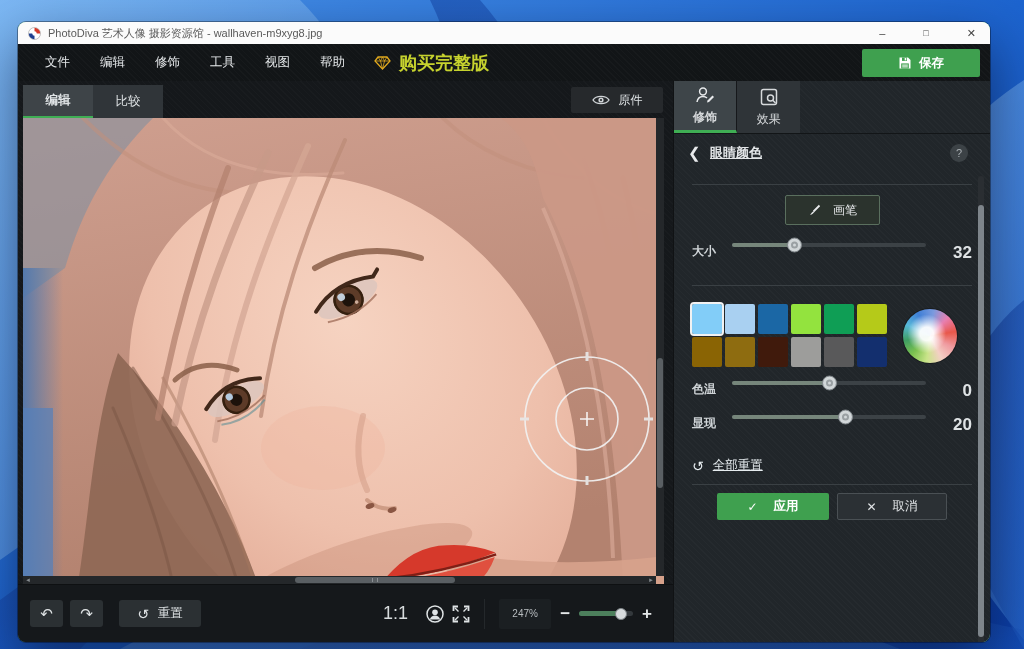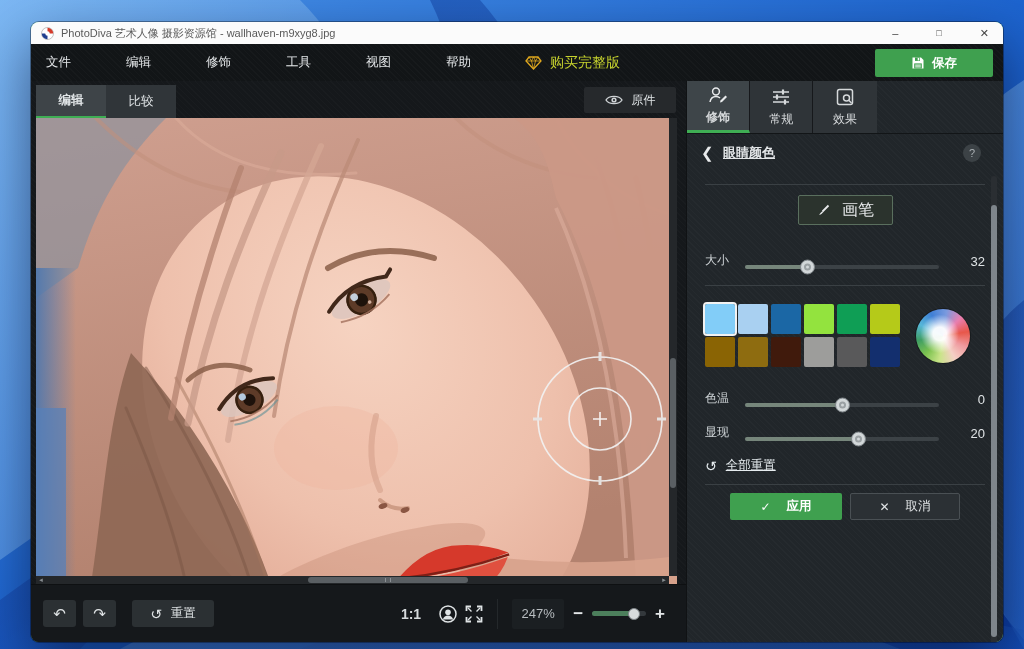--- a/index.html
+++ b/index.html
@@ -1,35 +1,35 @@
 <!DOCTYPE html>
 <html><head>
 <meta charset="utf-8">
 <style>
   * { margin:0; padding:0; box-sizing:border-box; }
   html,body { width:1024px; height:649px; overflow:hidden; font-family:"Liberation Sans","DejaVu Sans",sans-serif; }
   .stage { position:relative; width:1024px; height:649px; background:#1563c8; }
   .wallpaper { position:absolute; inset:0; }
 
   
-  .win { position:absolute; left:31px; top:22px; width:972px; height:620px;
+  .win { position:absolute; left:18px; top:22px; width:972px; height:620px;
          border-radius:8px; overflow:hidden; background:#86efac;
          box-shadow:0 22px 55px rgba(0,0,20,.5), 0 0 0 1px rgba(0,0,0,.35); }
 
   .titlebar { height:22px; background:#fbfbfb; display:flex; align-items:center; padding:0 10px; }
   .titlebar .title { font-size:11px; color:#5a5a5a; margin-left:7px; flex:1; white-space:nowrap; }
   .winctl { display:flex; align-items:center; gap:30px; color:#444; font-size:11px; }
   .winctl span { cursor:default; line-height:22px; padding:0 4px; }
   .winctl .glyph-max { font-size:9px; }
 
-  .menubar { height:37px; background:#121517; display:flex; align-items:center; padding:0 0; position:relative;
-             background-image:repeating-linear-gradient(45deg, rgba(255,255,255,.02) 0 1px, transparent 1px 4px);gap:25px; }
+  .menubar { height:37px; background:#121517; display:flex; align-items:center; padding:0 12px; position:relative;
+             background-image:repeating-linear-gradient(45deg, rgba(255,255,255,.02) 0 1px, transparent 1px 4px); }
   .menubar .mitem { color:#e4e7e9; font-size:12.5px; padding:0 15px; height:37px; line-height:37px; }
   .buy { display:flex; align-items:center; gap:8px; margin-left:14px; }
-  .buy .buytxt { color:#c6d22e; font-size:14px; font-weight:normal; }
+  .buy .buytxt { color:#c6d22e; font-size:18px; font-weight:bold; }
   .savebtn { position:absolute; right:10px; top:5px; width:118px; height:28px; background:#3fa04f; border-radius:2px;
              display:flex; align-items:center; justify-content:center; gap:7px; color:#fff; font-size:12.5px; font-weight:bold; }
 
   .mainrow { display:flex; height:561px; }
 
   
   .editor { width:655px; background:#15181b; position:relative;
             background-image:repeating-linear-gradient(45deg, rgba(255,255,255,.015) 0 1px, transparent 1px 4px); }
   .tabrow { height:37px; position:relative; display:flex; align-items:flex-end; padding-left:5px; }
   .etab { width:70px; height:33px; display:flex; align-items:center; justify-content:center;
@@ -51,24 +51,24 @@
 
   .btoolbar { position:absolute; left:0; right:0; bottom:0; height:58px; background:#15181b; border-top:1px solid #0e1012;
               display:flex; align-items:center; padding:0 12px; }
   .tbtn { height:27px; background:#2b3033; border-radius:3px; display:flex; align-items:center; justify-content:center;
           color:#dfe3e5; }
   .tbtn.sq { width:33px; font-size:15px; }
   .tbtn.sq + .tbtn.sq { margin-left:7px; }
   .resetbtn { margin-left:16px; width:82px; gap:9px; font-size:12.5px; }
   .resetbtn .ricon { font-size:14px; }
   .bspacer { flex:1; }
-  .ratio { color:#d7dbdd; font-size:14px; font-weight:bold; margin-right:14px; }
+  .ratio { color:#d7dbdd; font-size:18px; font-weight:normal; margin-right:14px; }
   .ibtn { display:flex; align-items:center; justify-content:center; width:26px; height:26px; }
   .zoomgroup { display:flex; align-items:center; margin-left:10px; padding-left:14px; border-left:1px solid #24282b; }
-  .zoombox { width:52px; height:30px; background:#1b1f22; border-radius:2px; color:#b8bdc0; font-size:13px;
+  .zoombox { width:52px; height:30px; background:#1b1f22; border-radius:2px; color:#b8bdc0; font-size:10px;
              display:flex; align-items:center; justify-content:center; }
   .zminus,.zplus { color:#e3e6e8; font-size:17px; font-weight:bold; padding:0 9px; }
   .zslider { position:relative; width:54px; height:5px; background:#33383c; border-radius:3px; }
   .zslider .zfill { position:relative; height:5px; background:#4c7f5c; border-radius:3px; }
   .zslider .zthumb { position:absolute; right:-6px; top:50%; transform:translateY(-50%); width:12px; height:12px;
                      border-radius:50%; background:#d7dbdd; border:1px solid #7e8488; }
 
   
   .panel { width:317px; background:#21262a; position:relative; border-left:1px solid #101214;
            background-image:repeating-linear-gradient(45deg, rgba(255,255,255,.018) 0 1px, transparent 1px 4px); }
@@ -82,31 +82,31 @@
   .backchev { color:#e8eaec; font-size:15px; font-weight:bold; width:22px; }
   .ptitle { color:#e3e6e8; font-size:13px; font-weight:bold;text-decoration:underline; }
   .helpbtn { position:absolute; right:22px; top:10px; width:18px; height:18px; border-radius:50%; background:#3c4246;
              color:#a9afb3; font-size:11px; display:flex; align-items:center; justify-content:center; }
 
   .pcontent { padding:0 18px; position:relative; }
   .pdesc { margin-top:14px; color:#c3c9cd; font-size:12px; line-height:19px; }
   .pdivider { height:1px; background:#3a4044; margin-top:12px; }
   .toolsrow { display:flex; justify-content:center; gap:6px; margin-top:10px; }
   .toolbtn { width:95px; height:30px; display:flex; align-items:center; justify-content:center; gap:10px;
-             font-size:16px; color:#e8eaec; background:#3b4145; border:1px solid #3b4145; border-radius:2px; }
+             font-size:12px; color:#e8eaec; background:#3b4145; border:1px solid #3b4145; border-radius:2px; }
   .toolbtn.active { background:#2b332d; border-color:#5a6f5e; }
 
-  .srow { display:flex; align-items:flex-end; height:26px; }
+  .srow { display:flex; align-items:flex-start; height:26px;font-weight:bold; }
   .srow .slabel { width:36px; color:#cfd4d7; font-size:12px; }
   .srow .strack { position:relative; flex:1; height:4px; background:#3c4246; border-radius:2px; margin:0 12px 0 4px; }
   .srow .sfill { position:relative; height:4px; background:#76867b; border-radius:2px; }
   .srow .sthumb { position:absolute; right:-8px; top:50%; transform:translateY(-50%); width:15px; height:15px;
                   border-radius:50%; background:#d2d7d9; border:1px solid #80868a;
                   box-shadow:inset 0 0 0 3px #d2d7d9, inset 0 0 0 5px #9aa0a3; }
-  .srow .sval { width:34px; text-align:right; color:#dfe3e5; font-size:13px; }
+  .srow .sval { width:34px; text-align:right; color:#dfe3e5; font-size:17px; }
 
   .colorarea { display:flex; align-items:center; margin-top:18px; }
   .swatchgrid { display:grid; grid-template-columns:repeat(6,30px); grid-auto-rows:30px; gap:3px; }
   .swatch { border-radius:2px; }
   .swatch.selected { outline:2px solid #f2f2f2; outline-offset:0; }
   .wheel { width:54px; height:54px; border-radius:50%; margin-left:16px;
            background:
              radial-gradient(circle at 44% 46%, rgba(255,255,255,.95) 0 16%, rgba(255,255,255,0) 46%),
              conic-gradient(from 80deg, #e8574a, #ef9a9f, #f4cfc5, #c9e489, #7cc24f, #3f9e63, #57b7d8, #3f7fd6, #7a9ade, #e87fb0, #e8574a);
            box-shadow:0 0 0 1px rgba(0,0,0,.3); }
@@ -377,27 +377,20 @@
           <div class="ptab active">
             <svg width="20" height="20" viewBox="0 0 20 20">
               <circle cx="8" cy="6.5" r="3.4" fill="none" stroke="#e8eaec" stroke-width="1.5"></circle>
               <path d="M2,17 C2.6,13.4 5,11.6 8,11.6 C9.6,11.6 11,12.1 12,13" fill="none" stroke="#e8eaec" stroke-width="1.5"></path>
               <path d="M12.5,15.5 L17.5,10.5 L19,12 L14,17 L12,17.5 Z" fill="#e8eaec"></path>
             </svg>
             <span>修饰</span>
           </div>
           <div class="ptab">
             <svg width="20" height="20" viewBox="0 0 20 20">
-              <path d="M2,5 H18 M2,10 H18 M2,15 H18" stroke="#d6d9db" stroke-width="1.5"></path>
-              <path d="M12,2.5 V7.5 M6,7.5 V12.5 M14,12.5 V17.5" stroke="#d6d9db" stroke-width="2.2"></path>
-            </svg>
-            <span>常规</span>
-          </div>
-          <div class="ptab">
-            <svg width="20" height="20" viewBox="0 0 20 20">
               <rect x="2.5" y="2.5" width="15" height="15" rx="2" fill="none" stroke="#d6d9db" stroke-width="1.5"></rect>
               <circle cx="11.5" cy="11" r="3" fill="none" stroke="#d6d9db" stroke-width="1.5"></circle>
               <path d="M13.7,13.2 L16.5,16" stroke="#d6d9db" stroke-width="1.5"></path>
             </svg>
             <span>效果</span>
           </div>
         </div>
 
         <div class="pheader">
           <span class="backchev">❮</span>

